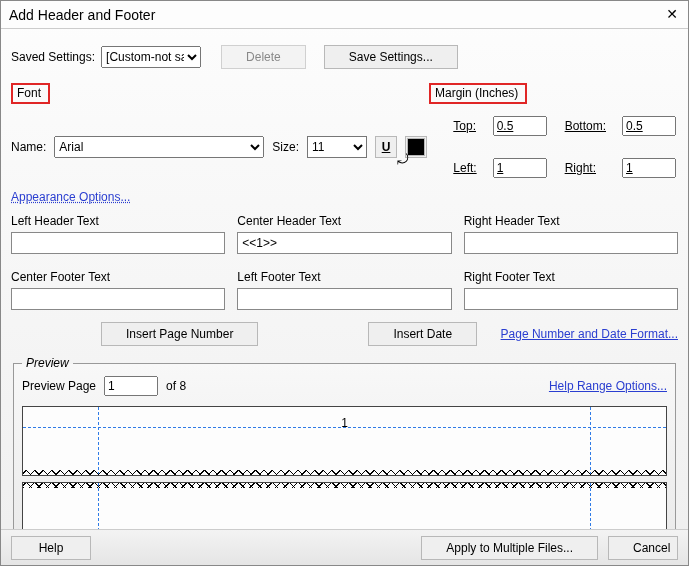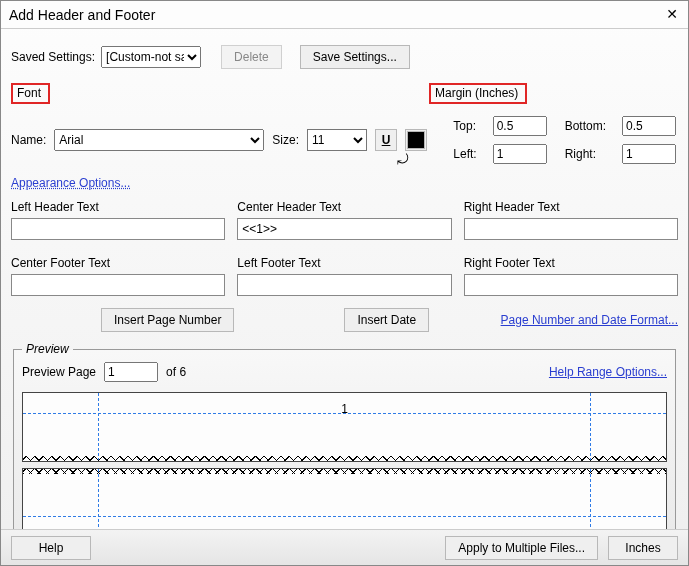--- a/index.html
+++ b/index.html
@@ -5,34 +5,34 @@
   * { box-sizing: border-box; font-family: "Segoe UI", Tahoma, sans-serif; font-size: 12px; }
   body { margin:0; padding:0; background:#fff; color:#000; }
   .dialog { width:689px; height:566px; border:1px solid #888; display:flex; flex-direction:column; background:linear-gradient(#fdfdfd,#efefef); position:relative; }
   .titlebar { height:28px; display:flex; align-items:center; padding:0 8px; border-bottom:1px solid #ccc; background:#fdfdfd; }
   .titlebar .title { flex:1; font-size:14px; }
   .titlebar .close { width:16px; height:16px; text-align:center; line-height:14px; font-size:14px; cursor:pointer; }
   .body { flex:1; padding:6px 10px 0 10px; overflow:hidden; }
   .row { display:flex; align-items:center; gap:6px; }
   .saved-row { margin-top:10px; }
   .saved-row select { width:100px; height:22px; }
-  .btn { height:24px; padding:0 12px; background:#efefef; border:1px solid #b8b8b8; cursor:pointer; }
+  .btn { height:24px; padding:0 24px; background:#efefef; border:1px solid #b8b8b8; cursor:pointer; }
   .btn:disabled { color:#888; background:#f3f3f3; border-color:#d0d0d0; }
   .section-header-row { display:flex; margin-top:14px; }
   .font-header { width:418px; }
   .margin-header { }
   .red-box { border:2px solid #e02626; padding:1px 7px 2px 4px; display:inline-block; }
   .font-row { display:flex; align-items:center; gap:8px; margin-top:12px; }
   .font-row select.name-sel { width:210px; height:22px; }
   .font-row select.size-sel { width:60px; height:22px; background:#fff; color:#000; }
   .icon-btn { width:22px; height:22px; border:1px solid #b8b8b8; display:flex; align-items:center; justify-content:center; background:#efefef; cursor:pointer; }
   .icon-u { font-weight:bold; text-decoration:underline; }
   .swatch { width:18px; height:18px; border:1px solid #b8b8b8; background:#000; display:inline-block; }
   .margins { margin-left:auto; }
-  .margins-grid { display:grid; grid-template-columns:auto 56px auto 56px; gap:8px 16px; align-items:center; }
+  .margins-grid { display:grid; grid-template-columns:auto 56px auto 56px; gap:22px 16px; align-items:center;text-decoration:underline; }
   .spin { height:20px; width:54px; }
   .appearance-row { margin-top:12px; }
   a.linkish { color:#2a3ed0; text-decoration:underline; cursor:pointer; }
   a.linkish.dotted { text-decoration-style:dotted; }
 
   .hf-grid { display:grid; grid-template-columns:1fr 1fr 1fr; gap:12px; margin-top:6px; }
   .hf-grid label { display:block; margin-top:4px; margin-bottom:4px; }
   .hf-grid input[type=text] { width:100%; height:22px; border:1px solid #888; background:#fff; padding:2px 4px; }
 
   .insert-row { display:flex; align-items:center; margin-top:12px; }
@@ -166,21 +166,21 @@
       <button class="btn">Insert Date</button>
       <span class="spacer"></span>
       <a class="linkish">Page Number and Date Format...</a>
     </div>
 
     <fieldset class="preview">
       <legend>Preview</legend>
       <div class="preview-top">
         <label class="fld">Preview Page</label>
         <input type="number" class="spin" style="width: 54px;" value="1">
-        <span>of 6</span>
+        <span>of 8</span>
         <a class="linkish right">Help Range Options...</a>
       </div>
 
       <div class="preview-pane-wrap">
         <div class="page-surface zigzag-bottom">
           <div class="guide-h" style="top:20px"></div>
           <div class="guide-v" style="left:75px"></div>
           <div class="guide-v" style="right:75px"></div>
           <div class="centered-page-num">1</div>
         </div>
@@ -192,16 +192,16 @@
       </div>
     </fieldset>
 
     <span class="cursor-pointer">⤾</span>
   </div>
 
   <div class="bottom-bar">
     <button class="btn" style="width:80px">Help</button>
     <span class="spacer"></span>
     <button class="btn">Apply to Multiple Files...</button>
-    <button class="btn" style="width:70px">Inches</button>
+    <button class="btn" style="width:70px">Cancel</button>
   </div>
 
 </div>
 
 </body></html>

